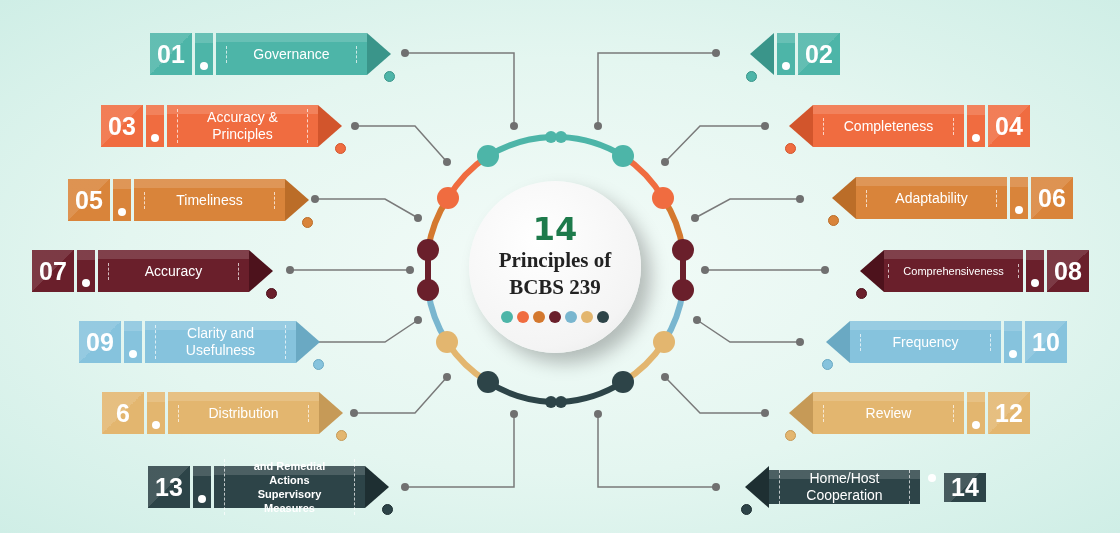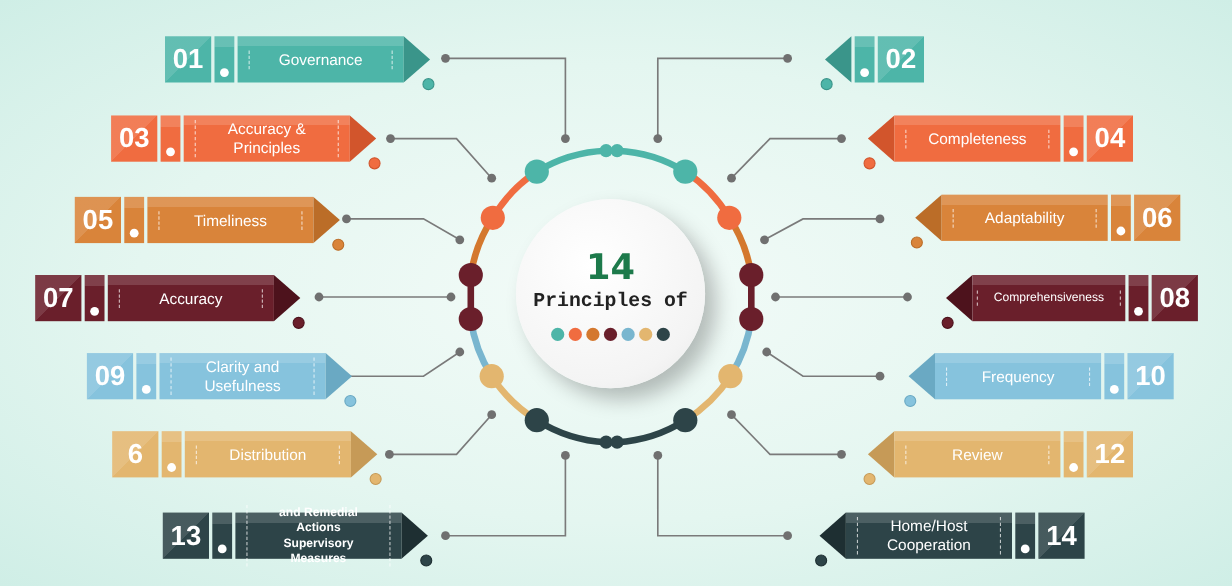--- a/index.html
+++ b/index.html
@@ -21,21 +21,21 @@
   .badge.left .tip{border-left:24px solid var(--dark);}
   .badge.right .tip{border-right:24px solid var(--dark);}
   .badge .knob{position:absolute;top:17px;width:9px;height:9px;border-radius:50%;background:var(--c);border:1px solid var(--dark);}
   .badge.left .knob{left:auto;right:-4px;}
   .badge.right .knob{left:-4px;}
   .small{font-size:11px !important;line-height:14px !important;}
   #center{position:absolute;left:469px;top:181px;width:172px;height:172px;border-radius:50%;
     background:radial-gradient(circle at 40% 35%, #ffffff 0%, #f4f4f4 70%, #e6e6e6 100%);
     box-shadow:10px 10px 18px rgba(0,0,0,0.25);display:flex;flex-direction:column;align-items:center;justify-content:center;}
   #center .big{font-family:"DejaVu Sans", sans-serif;font-weight:bold;font-size:32px;color:#1d7a4b;line-height:36px;}
-  #center .title{font-family:Liberation Mono, monospace;font-weight:bold;font-size:18px;color:#222;line-height:27px;text-align:center;}
+  #center .title{font-family:Liberation Serif, serif;font-weight:bold;font-size:21px;color:#222;line-height:27px;text-align:center;}
   #center .dots{display:flex;gap:4px;margin-top:10px;}
   #center .dots i{width:12px;height:12px;border-radius:50%;display:block;}
 </style>
 </head>
 <body>
 
 <svg id="canvas" viewBox="0 0 1120 533">
 
   <g stroke="#7a7a7a" stroke-width="1.5" fill="none">
     <polyline points="405,53 514,53 514,126"></polyline>
@@ -116,20 +116,21 @@
     <circle cx="488" cy="382" r="11" fill="#2d4448"></circle>
       <circle cx="623" cy="382" r="11" fill="#2d4448"></circle>
     <circle cx="551" cy="402" r="6" fill="#2d4448"></circle>
       <circle cx="561" cy="402" r="6" fill="#2d4448"></circle>
   </g>
 </svg>
 
 <div id="center">
   <div class="big">14</div>
   <div class="title">Principles of</div>
+  <div class="title">BCBS 239</div>
   <div class="dots">
     <i style="background:#4db5a8"></i>
     <i style="background:#f06c40"></i>
     <i style="background:#d4782e"></i>
     <i style="background:#6a1f2b"></i>
     <i style="background:#79b6cf"></i>
     <i style="background:#e3b66f"></i>
     <i style="background:#2d4448"></i>
   </div>
 </div>
@@ -276,21 +277,21 @@
   <div class="tip">
       <div class="knob"></div>
     </div>
   <div class="body" style="background-color:#e3b66f;width:131px">
       <span>Review</span>
     </div>
   <div class="dotcell" style="background-color:#e3b66f"></div>
   <div class="num" style="background-color:#e3b66f">12</div>
 </div>
 
-<div class="badge right" style="left:745px;top:466px;--c:#2d4448;--dark:#1e2f32;">
+<div class="badge right" style="left:745px;top:466px;align-items:center;--c:#2d4448;--dark:#1e2f32;">
   <div class="tip">
       <div class="knob"></div>
     </div>
   <div class="body" style="background-color:#2d4448;width:131px">
       <span>
         <b style="font-weight:normal;display:block">Home/Host</b>
         <b style="font-weight:normal;display:block">Cooperation</b>
       </span>
     </div>
   <div class="dotcell" style="background-color:#2d4448"></div>

